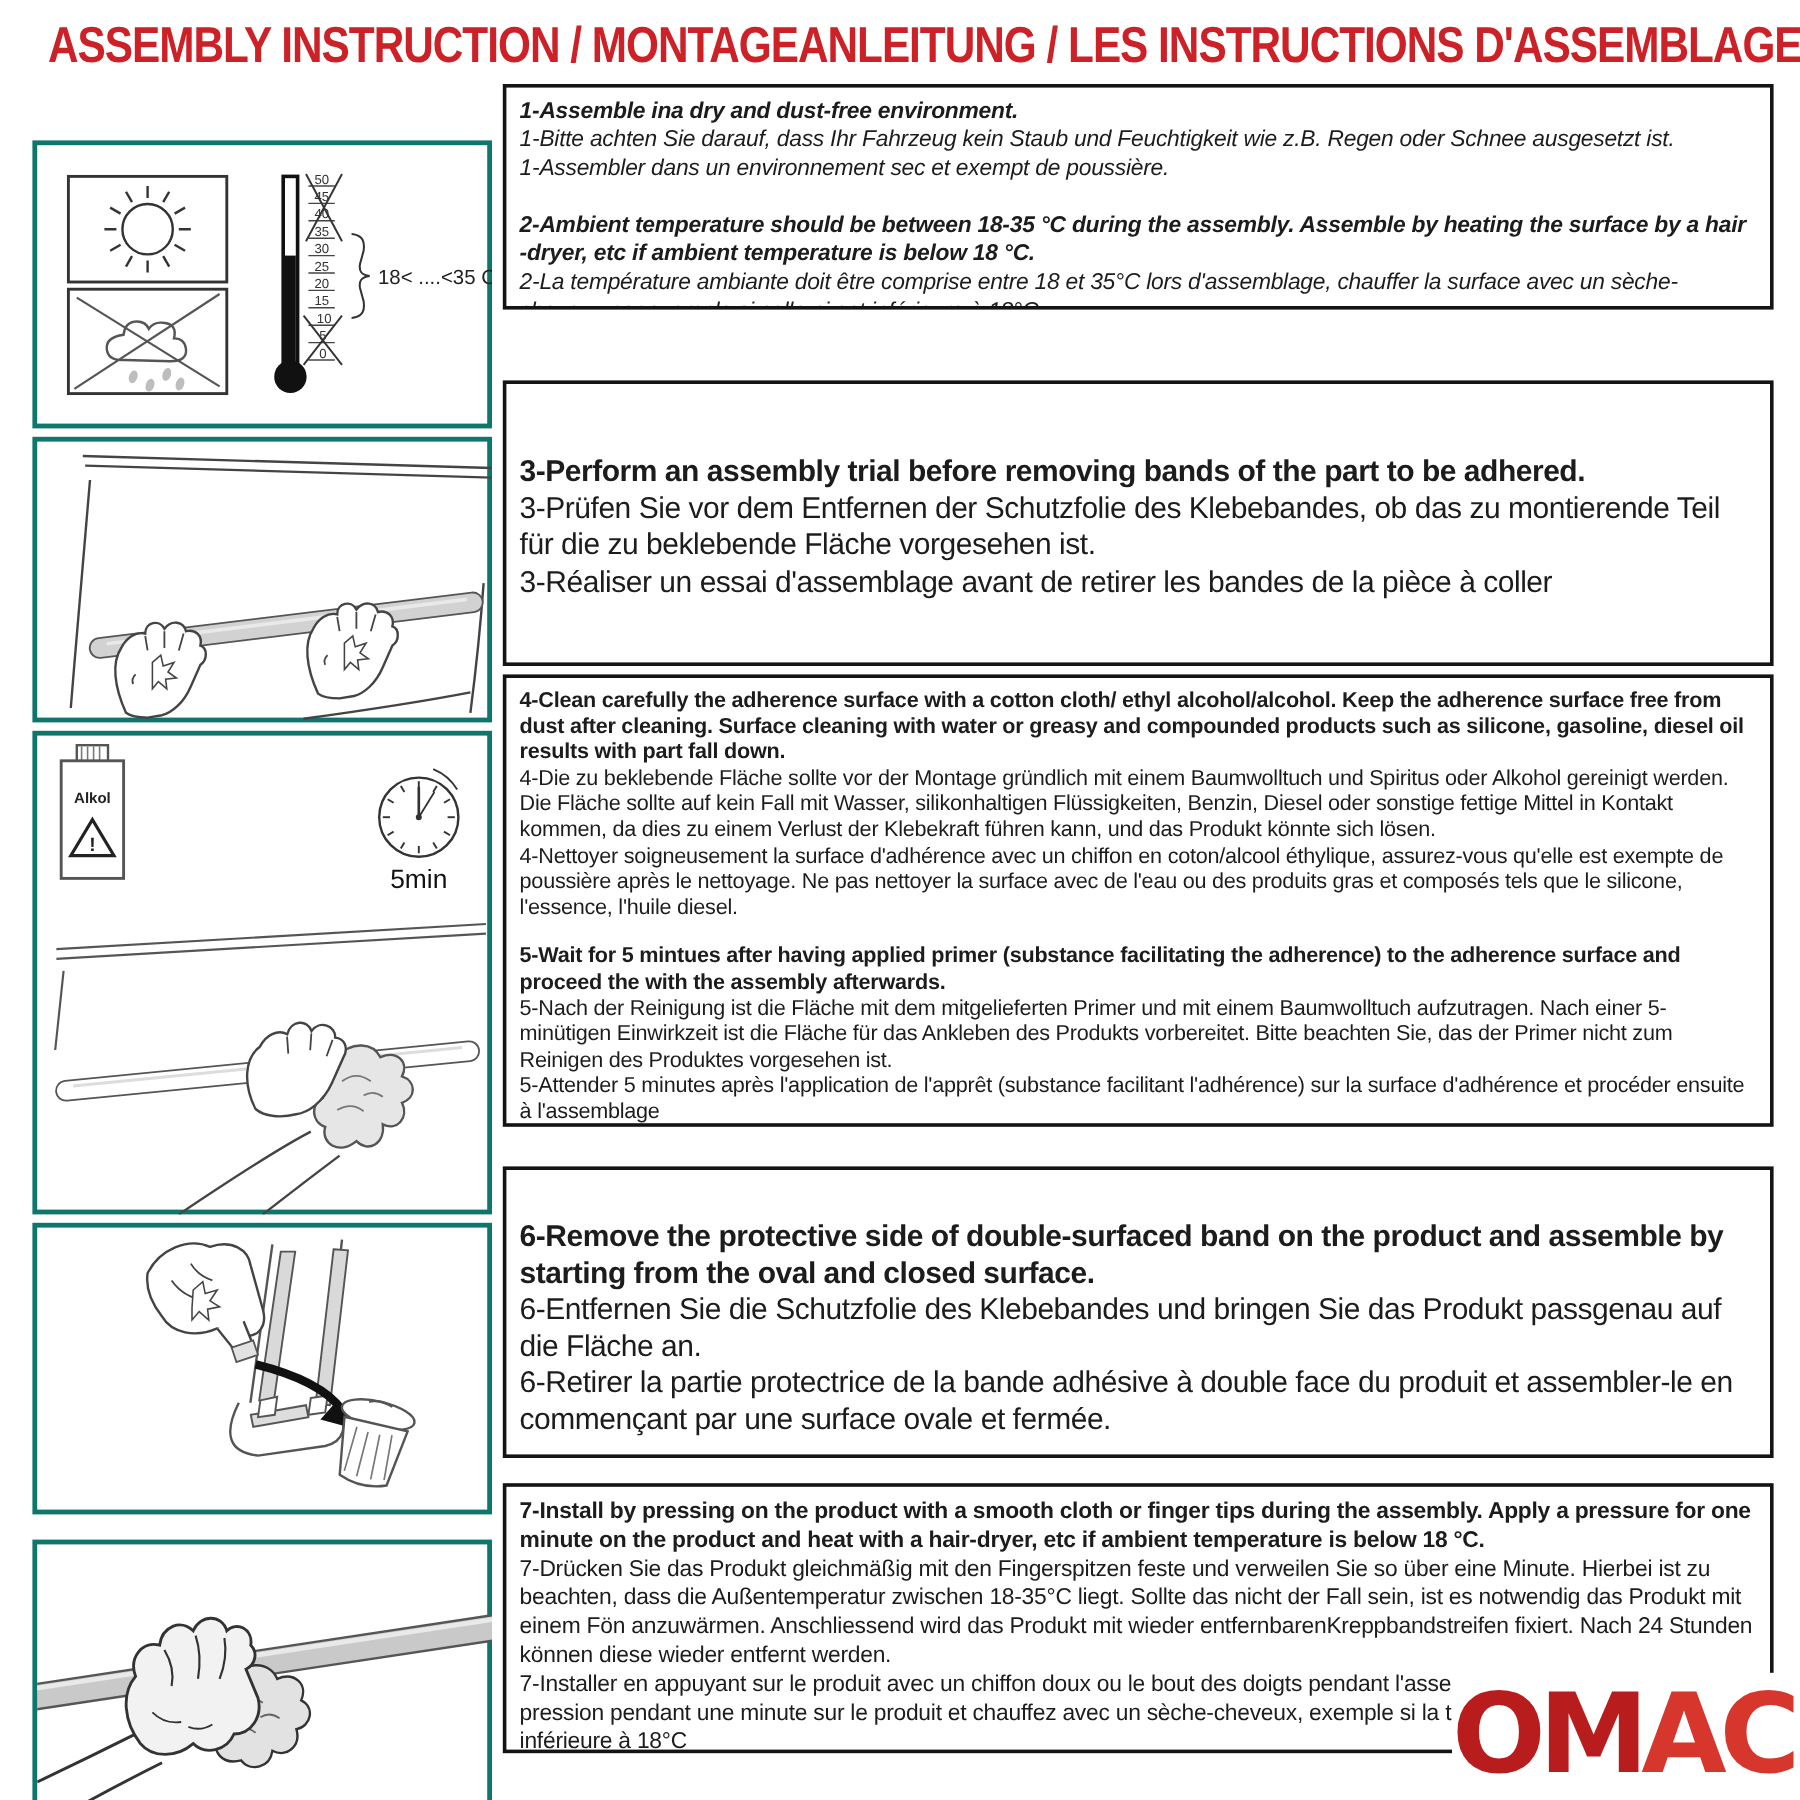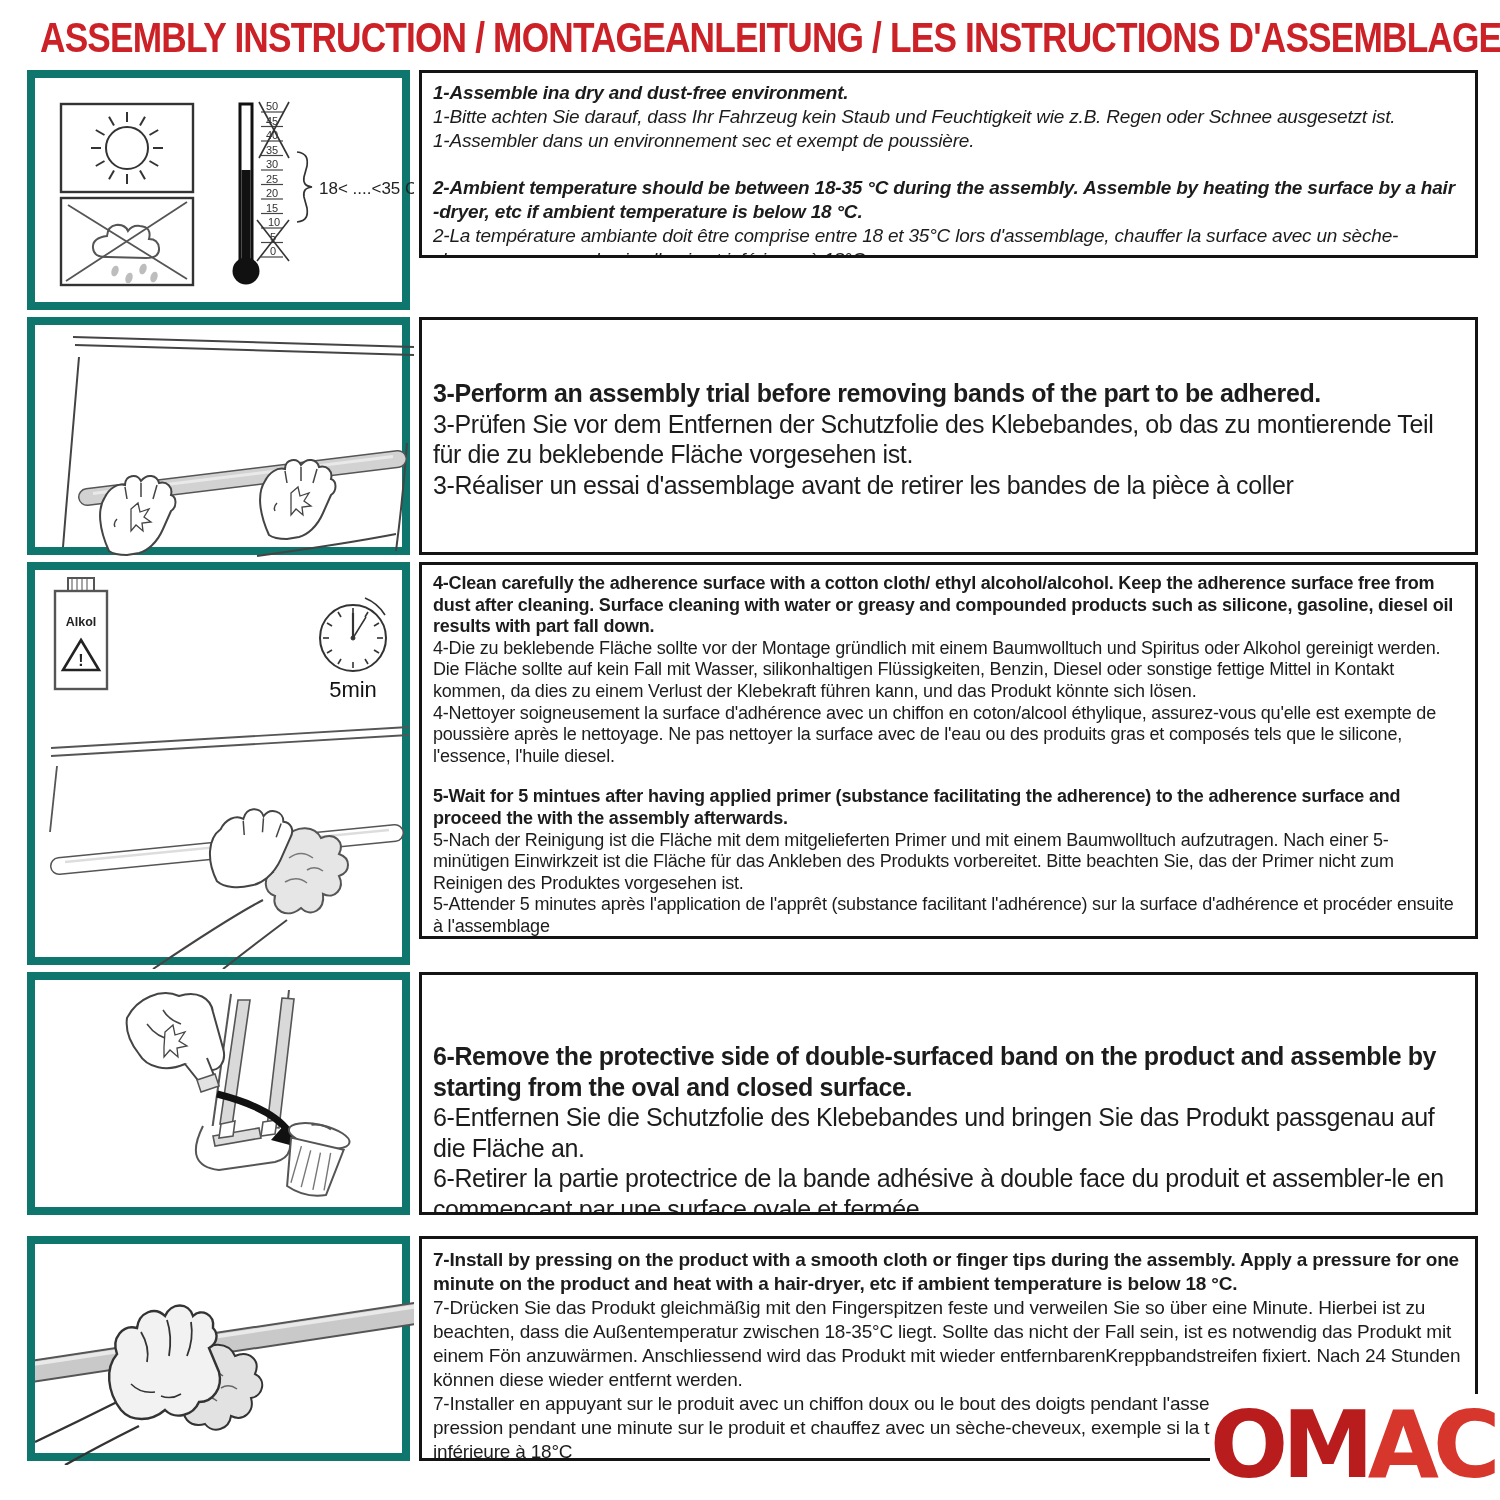--- a/index.html
+++ b/index.html
@@ -1,21 +1,21 @@
 <!DOCTYPE html>
 <html><head>
 <meta charset="utf-8">
 <style>
   html,body{margin:0;padding:0;background:#fff;}
   .page{position:relative;width:1500px;height:1500px;background:#fff;overflow:hidden;
         font-family:"Liberation Sans",sans-serif;color:#1c1c1c;}
   .title{position:absolute;left:40px;top:14px;font-size:42px;font-weight:bold;
          letter-spacing:-1px;white-space:nowrap;transform:scaleX(.84);transform-origin:0 50%;}
   .row{position:absolute;left:27px;display:flex;}
-  .illus{width:383px;border:8px solid #0f766e;background:#fff;box-sizing:border-box;flex:none;}
+  .illus{width:383px;border:4px solid #0f766e;background:#fff;box-sizing:border-box;flex:none;margin-top:47px;}
   .tbox{position:absolute;left:419px;width:1059px;border:3px solid #141414;background:#fff;
         box-sizing:border-box;overflow:hidden;padding:8px 12px 4px 11px;}
   .p{margin:0;letter-spacing:-0.2px;}
   .b{font-weight:bold;}
   .t-sm .p{font-size:19px;line-height:24px;}
   .t-xs .p{font-size:18px;line-height:21.6px;}
   .t-lg .p{font-size:25px;line-height:30.5px;letter-spacing:-0.4px;}
   .gap1{height:23px;} .gap3{height:19px;}
   svg{display:block;}
   svg text{font-family:"Liberation Sans",sans-serif;}
@@ -245,21 +245,21 @@
           <polygon points="266,168 236,160 250,144" fill="#111"></polygon>
         </g>
         <g transform="translate(268,146) rotate(13)">
           <ellipse cx="18" cy="6" rx="31" ry="11" fill="#fff" stroke="#555" stroke-width="2"></ellipse>
           <path d="M8,-3 q10,-4 20,0" fill="none" stroke="#555" stroke-width="2"></path>
           <path d="M-9,14 L45,14 L38,62 Q18,70 -2,62 Z" fill="#fff" stroke="#555" stroke-width="2"></path>
           <path d="M3,20 L1,58 M13,22 L12,60 M23,22 L24,60 M33,20 L35,58" fill="none" stroke="#777" stroke-width="1.4"></path>
         </g>
       </svg>
     </div>
-    <div class="tbox t-lg" style="top:0;height:243px;padding-top:66px;">
+    <div class="tbox t-lg" style="top:0;height:243px;padding-top:40px;">
       <p class="p b">6-Remove the protective side of double-surfaced band on the product and assemble by starting from the oval and closed surface.</p>
       <p class="p">6-Entfernen Sie die Schutzfolie des Klebebandes und bringen Sie das Produkt passgenau auf die Fläche an.</p>
       <p class="p">6-Retirer la partie protectrice de la bande adhésive à double face du produit et assembler-le en commençant par une surface ovale et fermée.</p>
     </div>
   </div>
 
   <div class="row" style="top:1236px;">
     <div class="illus" style="height:225px;">
       <svg viewBox="0 0 379 221" width="379" height="221">
         <g>

